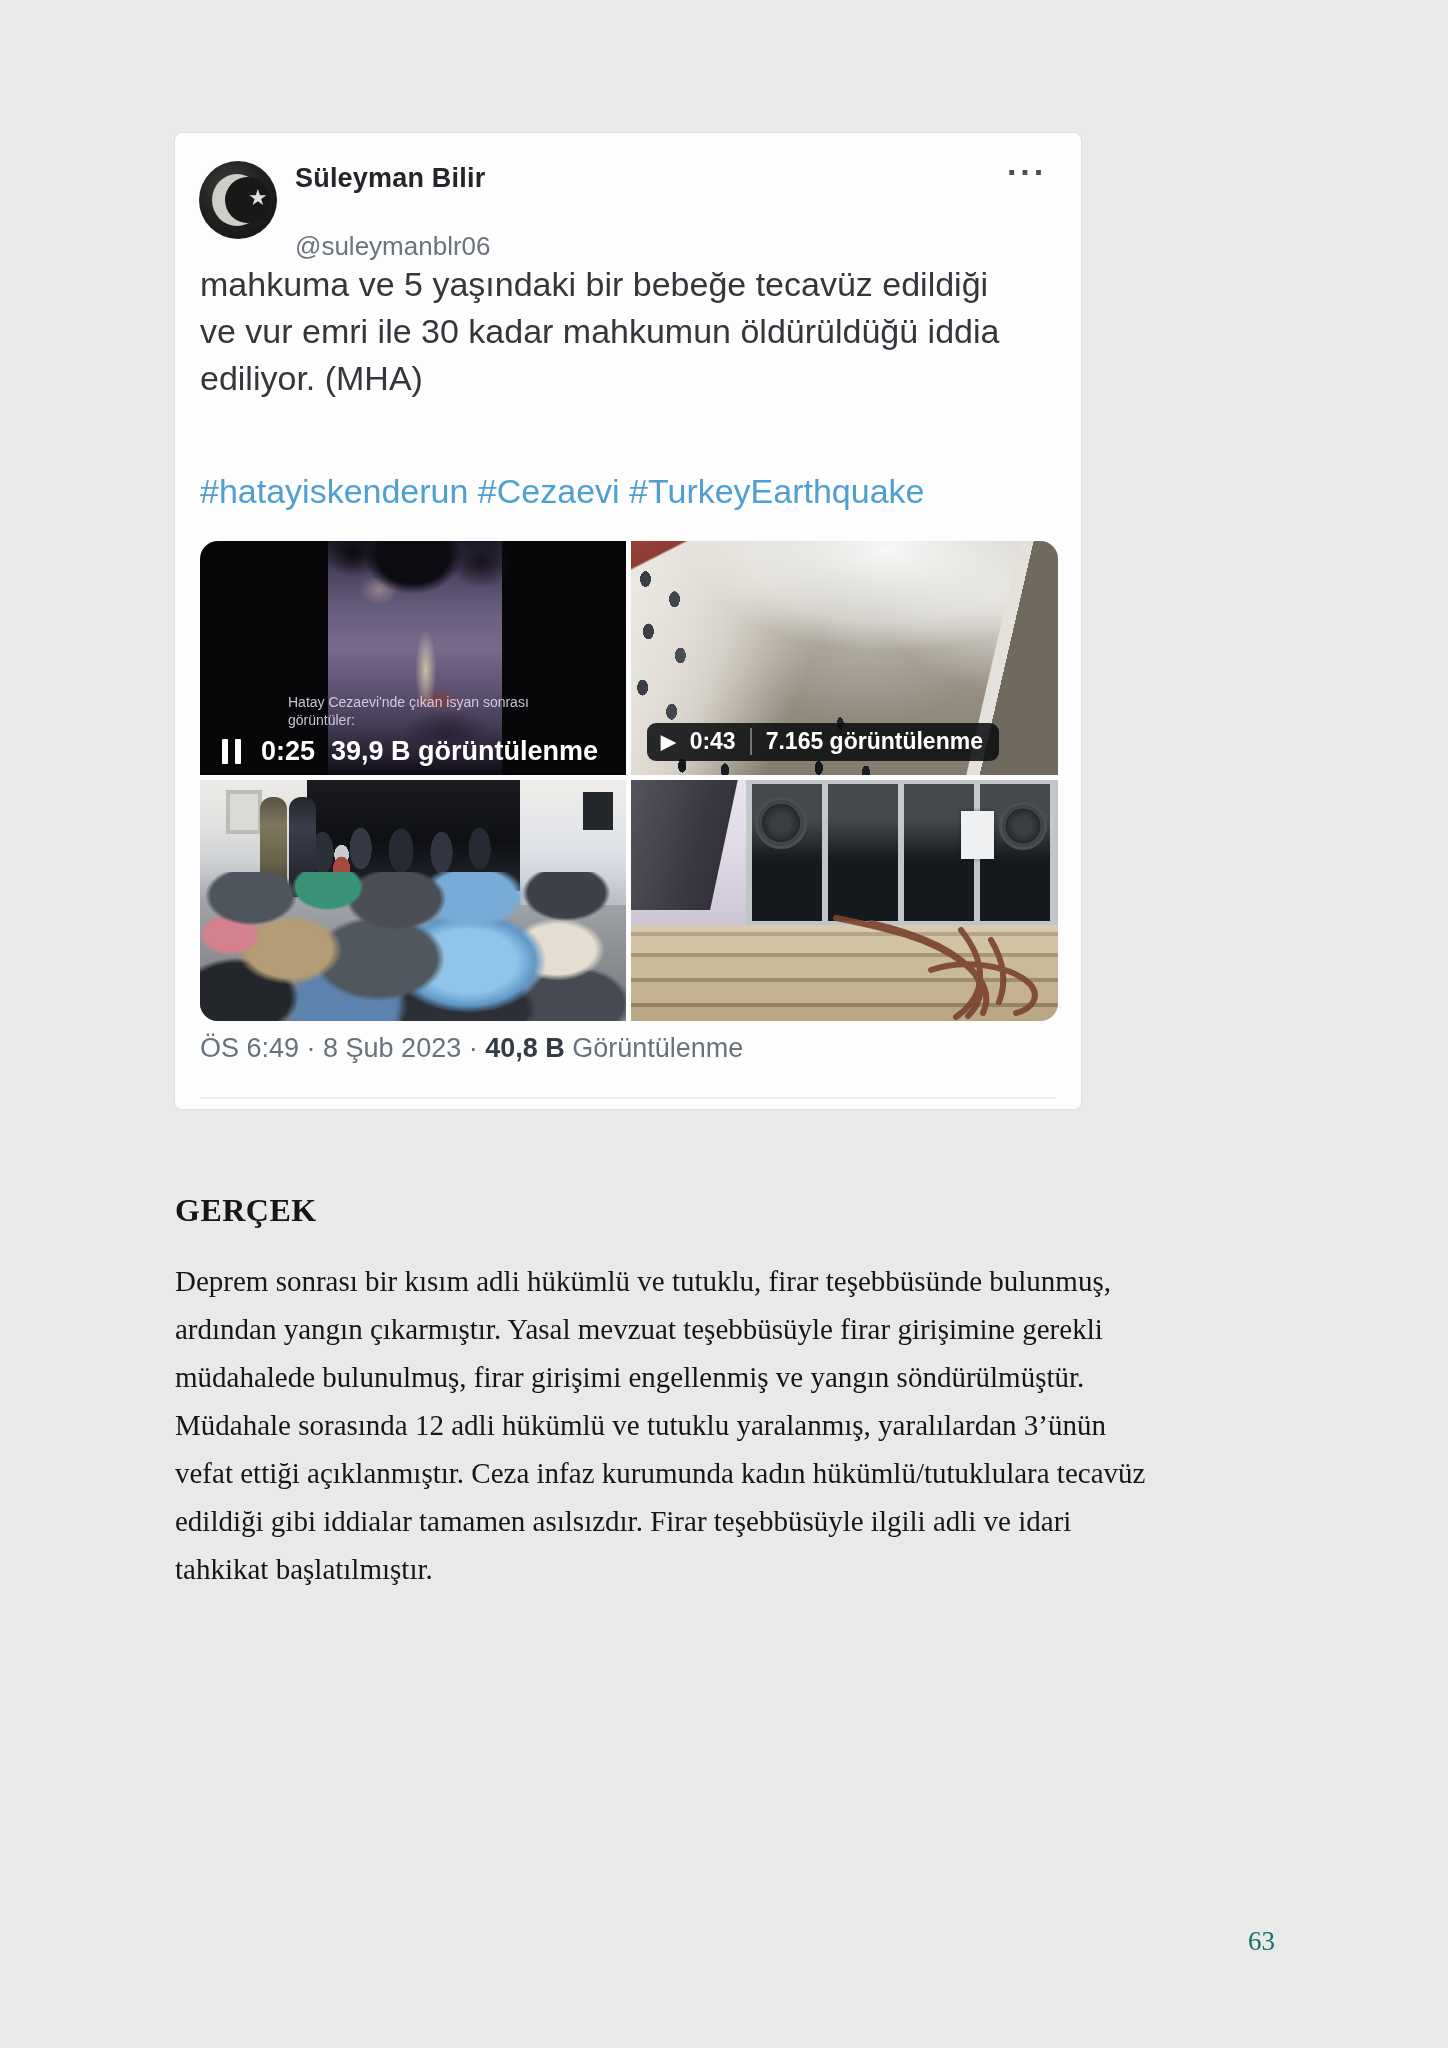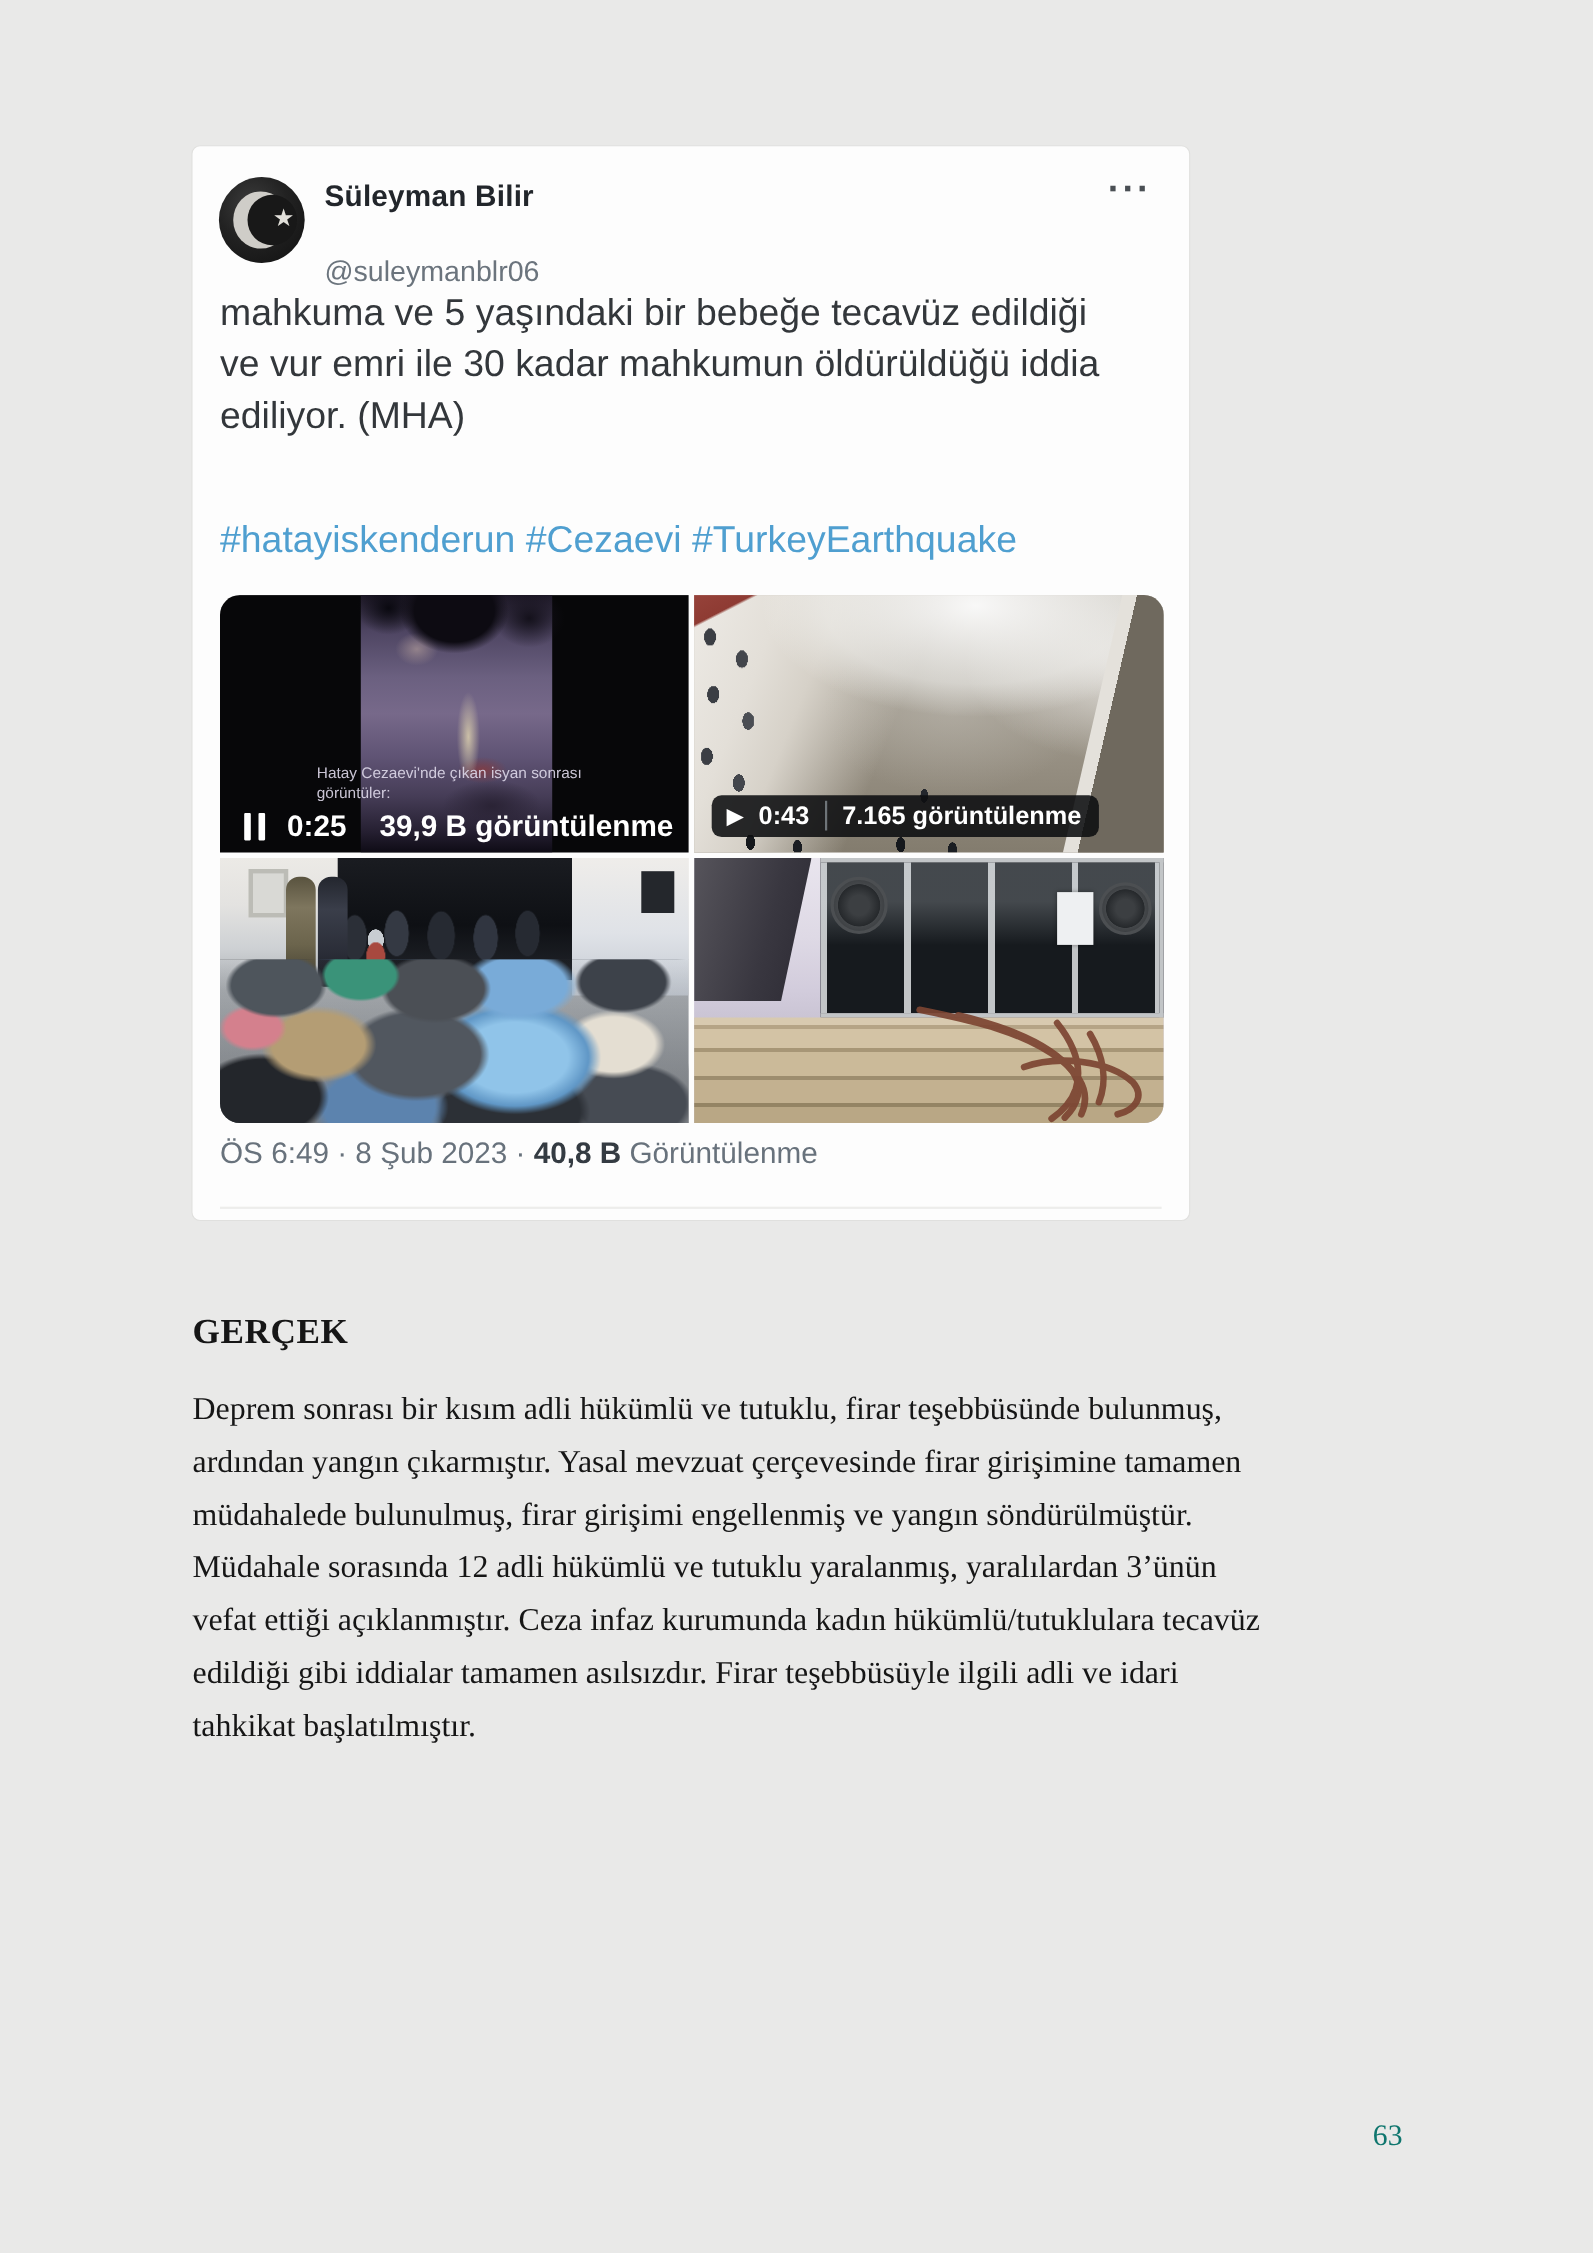--- a/index.html
+++ b/index.html
@@ -53,21 +53,21 @@
     radial-gradient(ellipse 26px 20px at 42% 21%, #93828b 0%, rgba(147,130,139,0) 75%),
     radial-gradient(ellipse 15px 58px at 53% 55%, #cbbfa7 0%, rgba(203,191,167,0) 70%),
     radial-gradient(ellipse 30px 16px at 56% 68%, #7e3d46 0%, rgba(126,61,70,0) 75%),
     radial-gradient(ellipse 64px 34px at 58% 82%, #2a2335 0%, rgba(42,35,53,0) 70%); }
   .t1-cap { position:absolute; left:88px; bottom:46px; font-size:14px; line-height:18px;
     color:#ded9ea; opacity:.9; }
   .t1-stats { position:absolute; left:22px; bottom:8px; display:flex; align-items:center;
     gap:16px; color:#fff; font-size:27px; font-weight:bold; }
   .pause-icon { display:inline-flex; gap:7px; margin-right:4px; }
   .pause-icon i { width:6px; height:25px; background:#fff; border-radius:1px; }
-  .t1-views { margin-left:14px; }
+  .t1-views { }
 
   
   .t2 { background:
     radial-gradient(ellipse 250px 130px at 60% 4%, rgba(252,252,252,.95) 0%, rgba(244,244,242,.55) 55%, rgba(244,244,242,0) 78%),
     radial-gradient(ellipse 210px 130px at 92% 26%, rgba(238,236,233,.85) 0%, rgba(238,236,233,0) 70%),
     radial-gradient(ellipse 170px 110px at 55% 45%, rgba(190,186,178,.5) 0%, rgba(190,186,178,0) 70%),
     linear-gradient(153deg, #96423a 0%, #8e3b33 6%, rgba(142,59,51,0) 6.6%),
     linear-gradient(112deg, #edeae5 0%, #e3dfd8 16%, #d6d1c8 26%, rgba(214,209,200,0) 44%),
     linear-gradient(180deg, #b2aca1 0%, #a49e92 38%, #948d80 68%, #837c6e 100%); }
   .t2-windows { position:absolute; left:0; top:6%; width:34%; height:86%;
@@ -257,21 +257,21 @@
     <div class="tw-meta">
       <span>ÖS 6:49 · 8 Şub 2023 · </span><b>40,8 B</b><span> Görüntülenme</span>
     </div>
     <div class="card-divider"></div>
   </div>
 
   <div class="fact">
     <div class="fact-heading">GERÇEK</div>
     <div class="fact-body">
       <div>Deprem sonrası bir kısım adli hükümlü ve tutuklu, firar teşebbüsünde bulunmuş,</div>
-      <div>ardından yangın çıkarmıştır. Yasal mevzuat çerçevesinde firar girişimine tamamen</div>
+      <div>ardından yangın çıkarmıştır. Yasal mevzuat teşebbüsüyle firar girişimine gerekli</div>
       <div>müdahalede bulunulmuş, firar girişimi engellenmiş ve yangın söndürülmüştür.</div>
       <div>Müdahale sorasında 12 adli hükümlü ve tutuklu yaralanmış, yaralılardan 3’ünün</div>
       <div>vefat ettiği açıklanmıştır. Ceza infaz kurumunda kadın hükümlü/tutuklulara tecavüz</div>
       <div>edildiği gibi iddialar tamamen asılsızdır. Firar teşebbüsüyle ilgili adli ve idari</div>
       <div>tahkikat başlatılmıştır.</div>
     </div>
   </div>
 
   <div class="page-number">63</div>
 </div>

